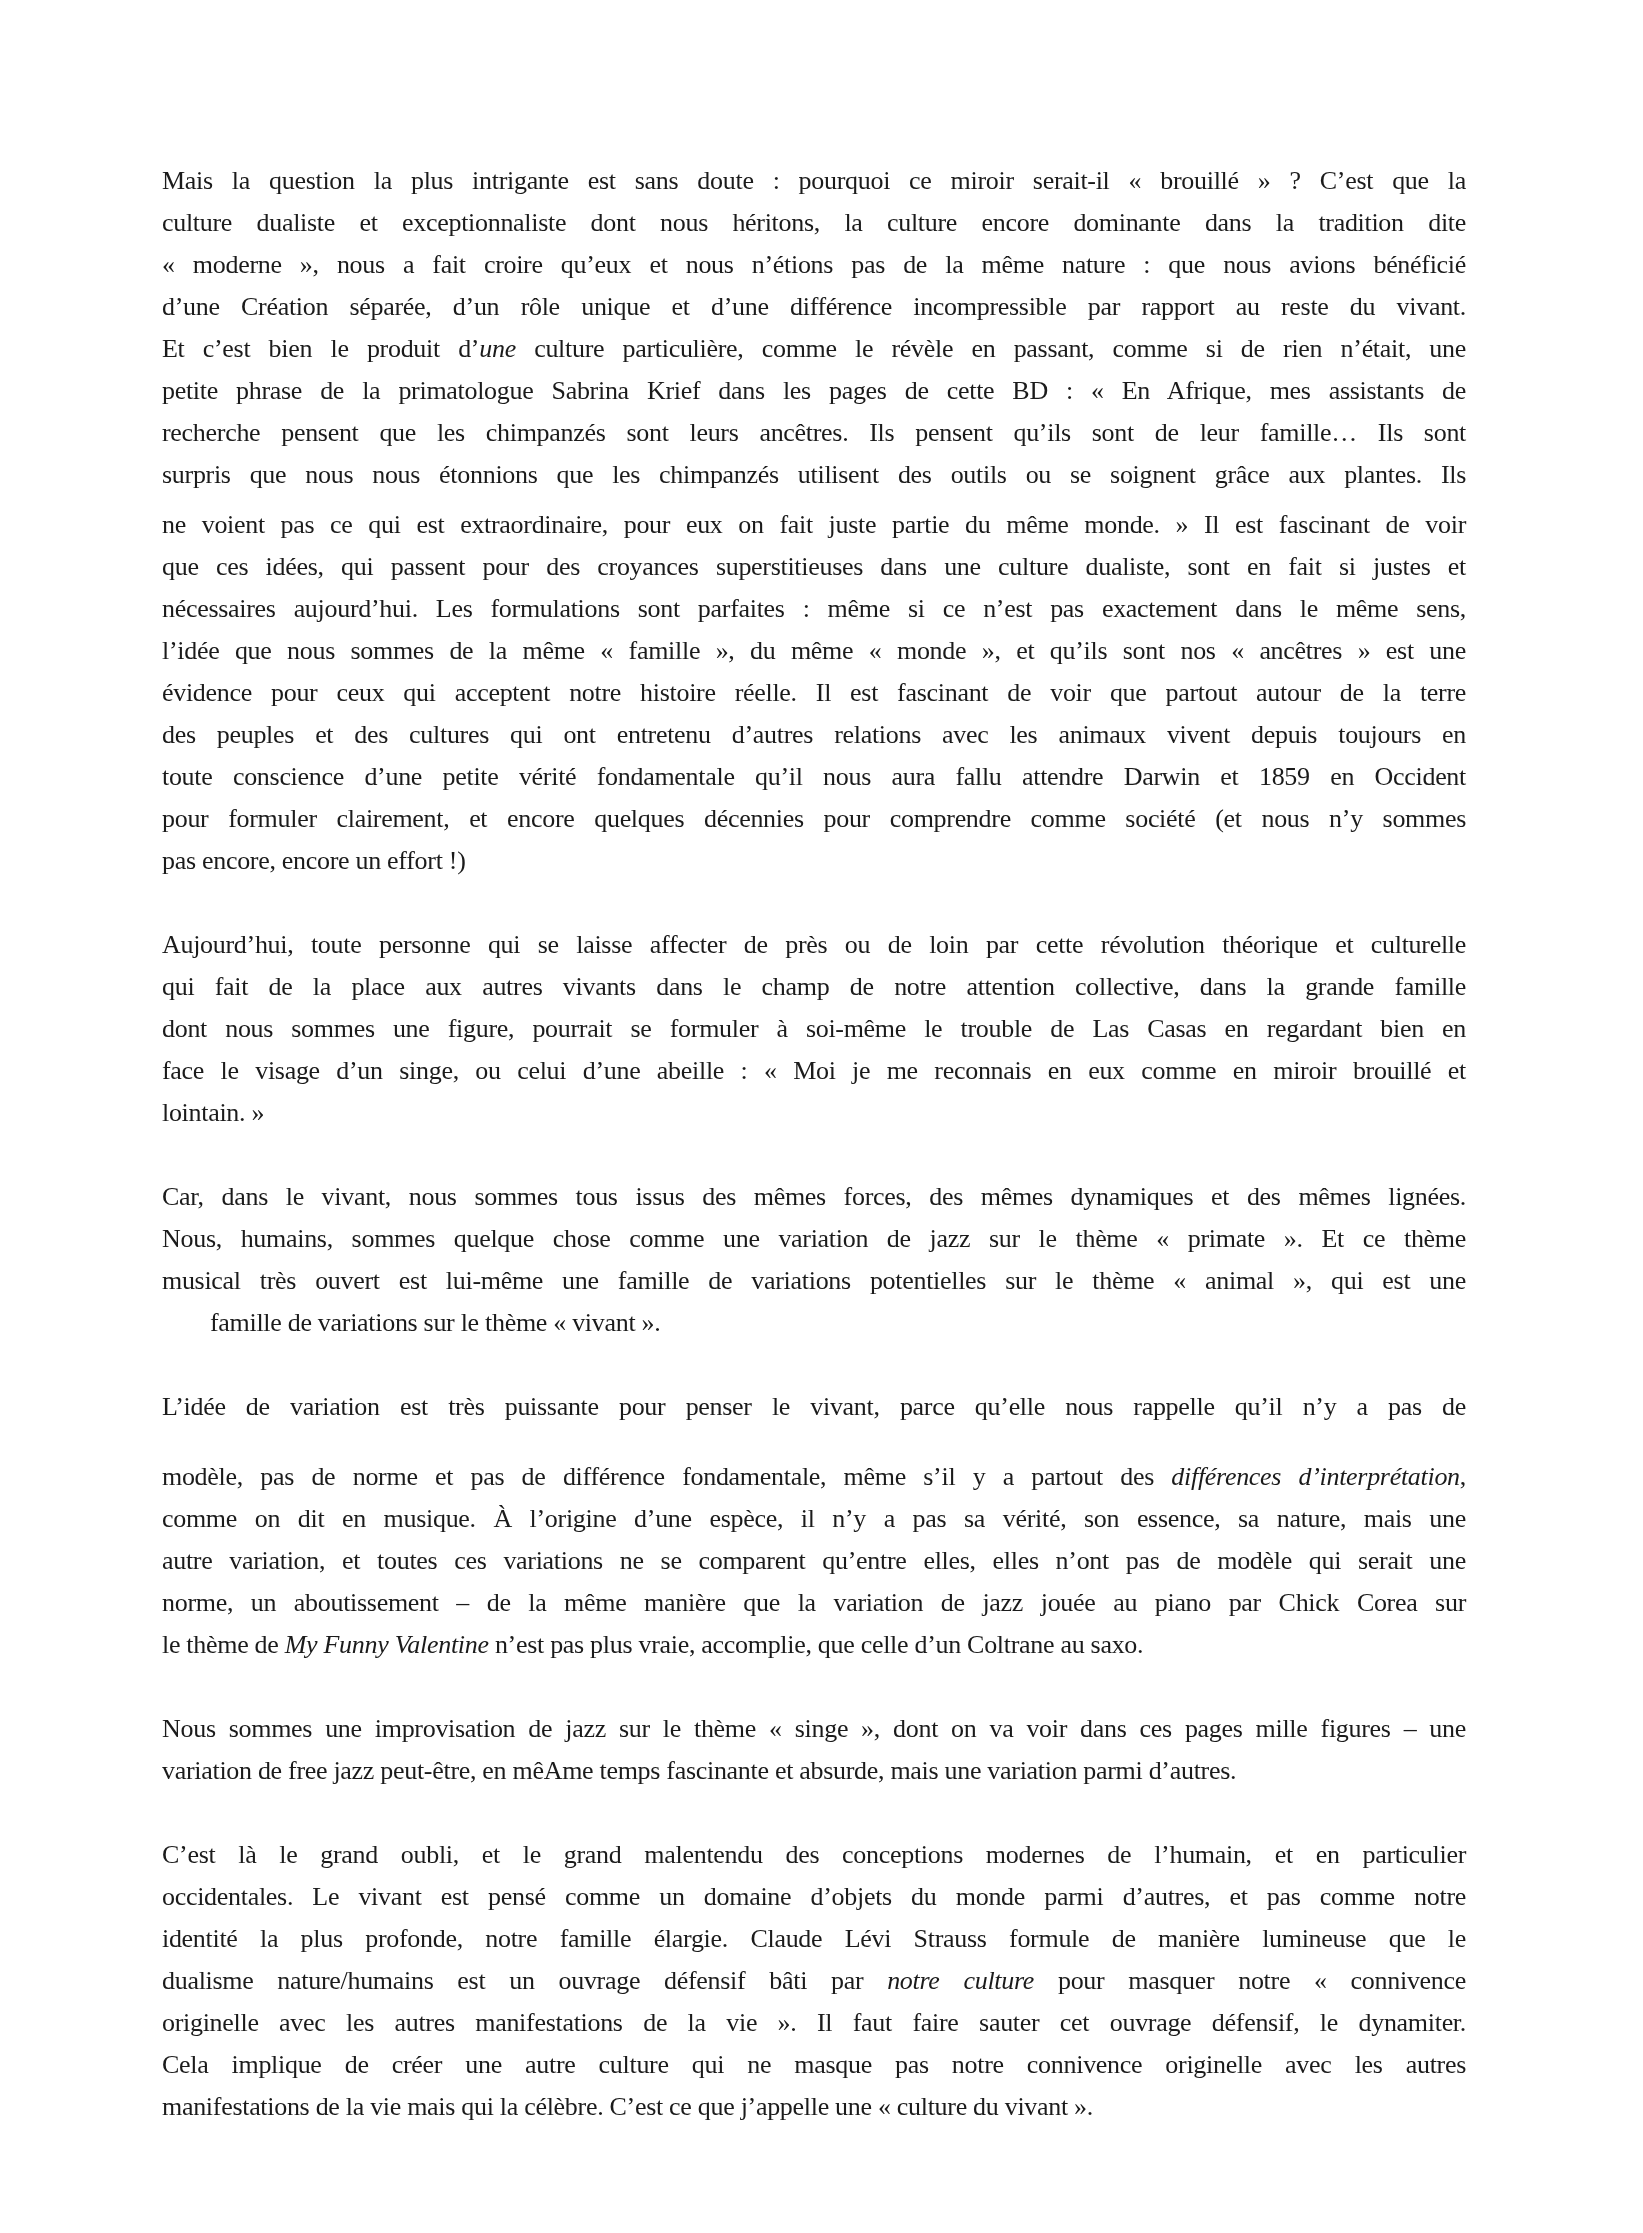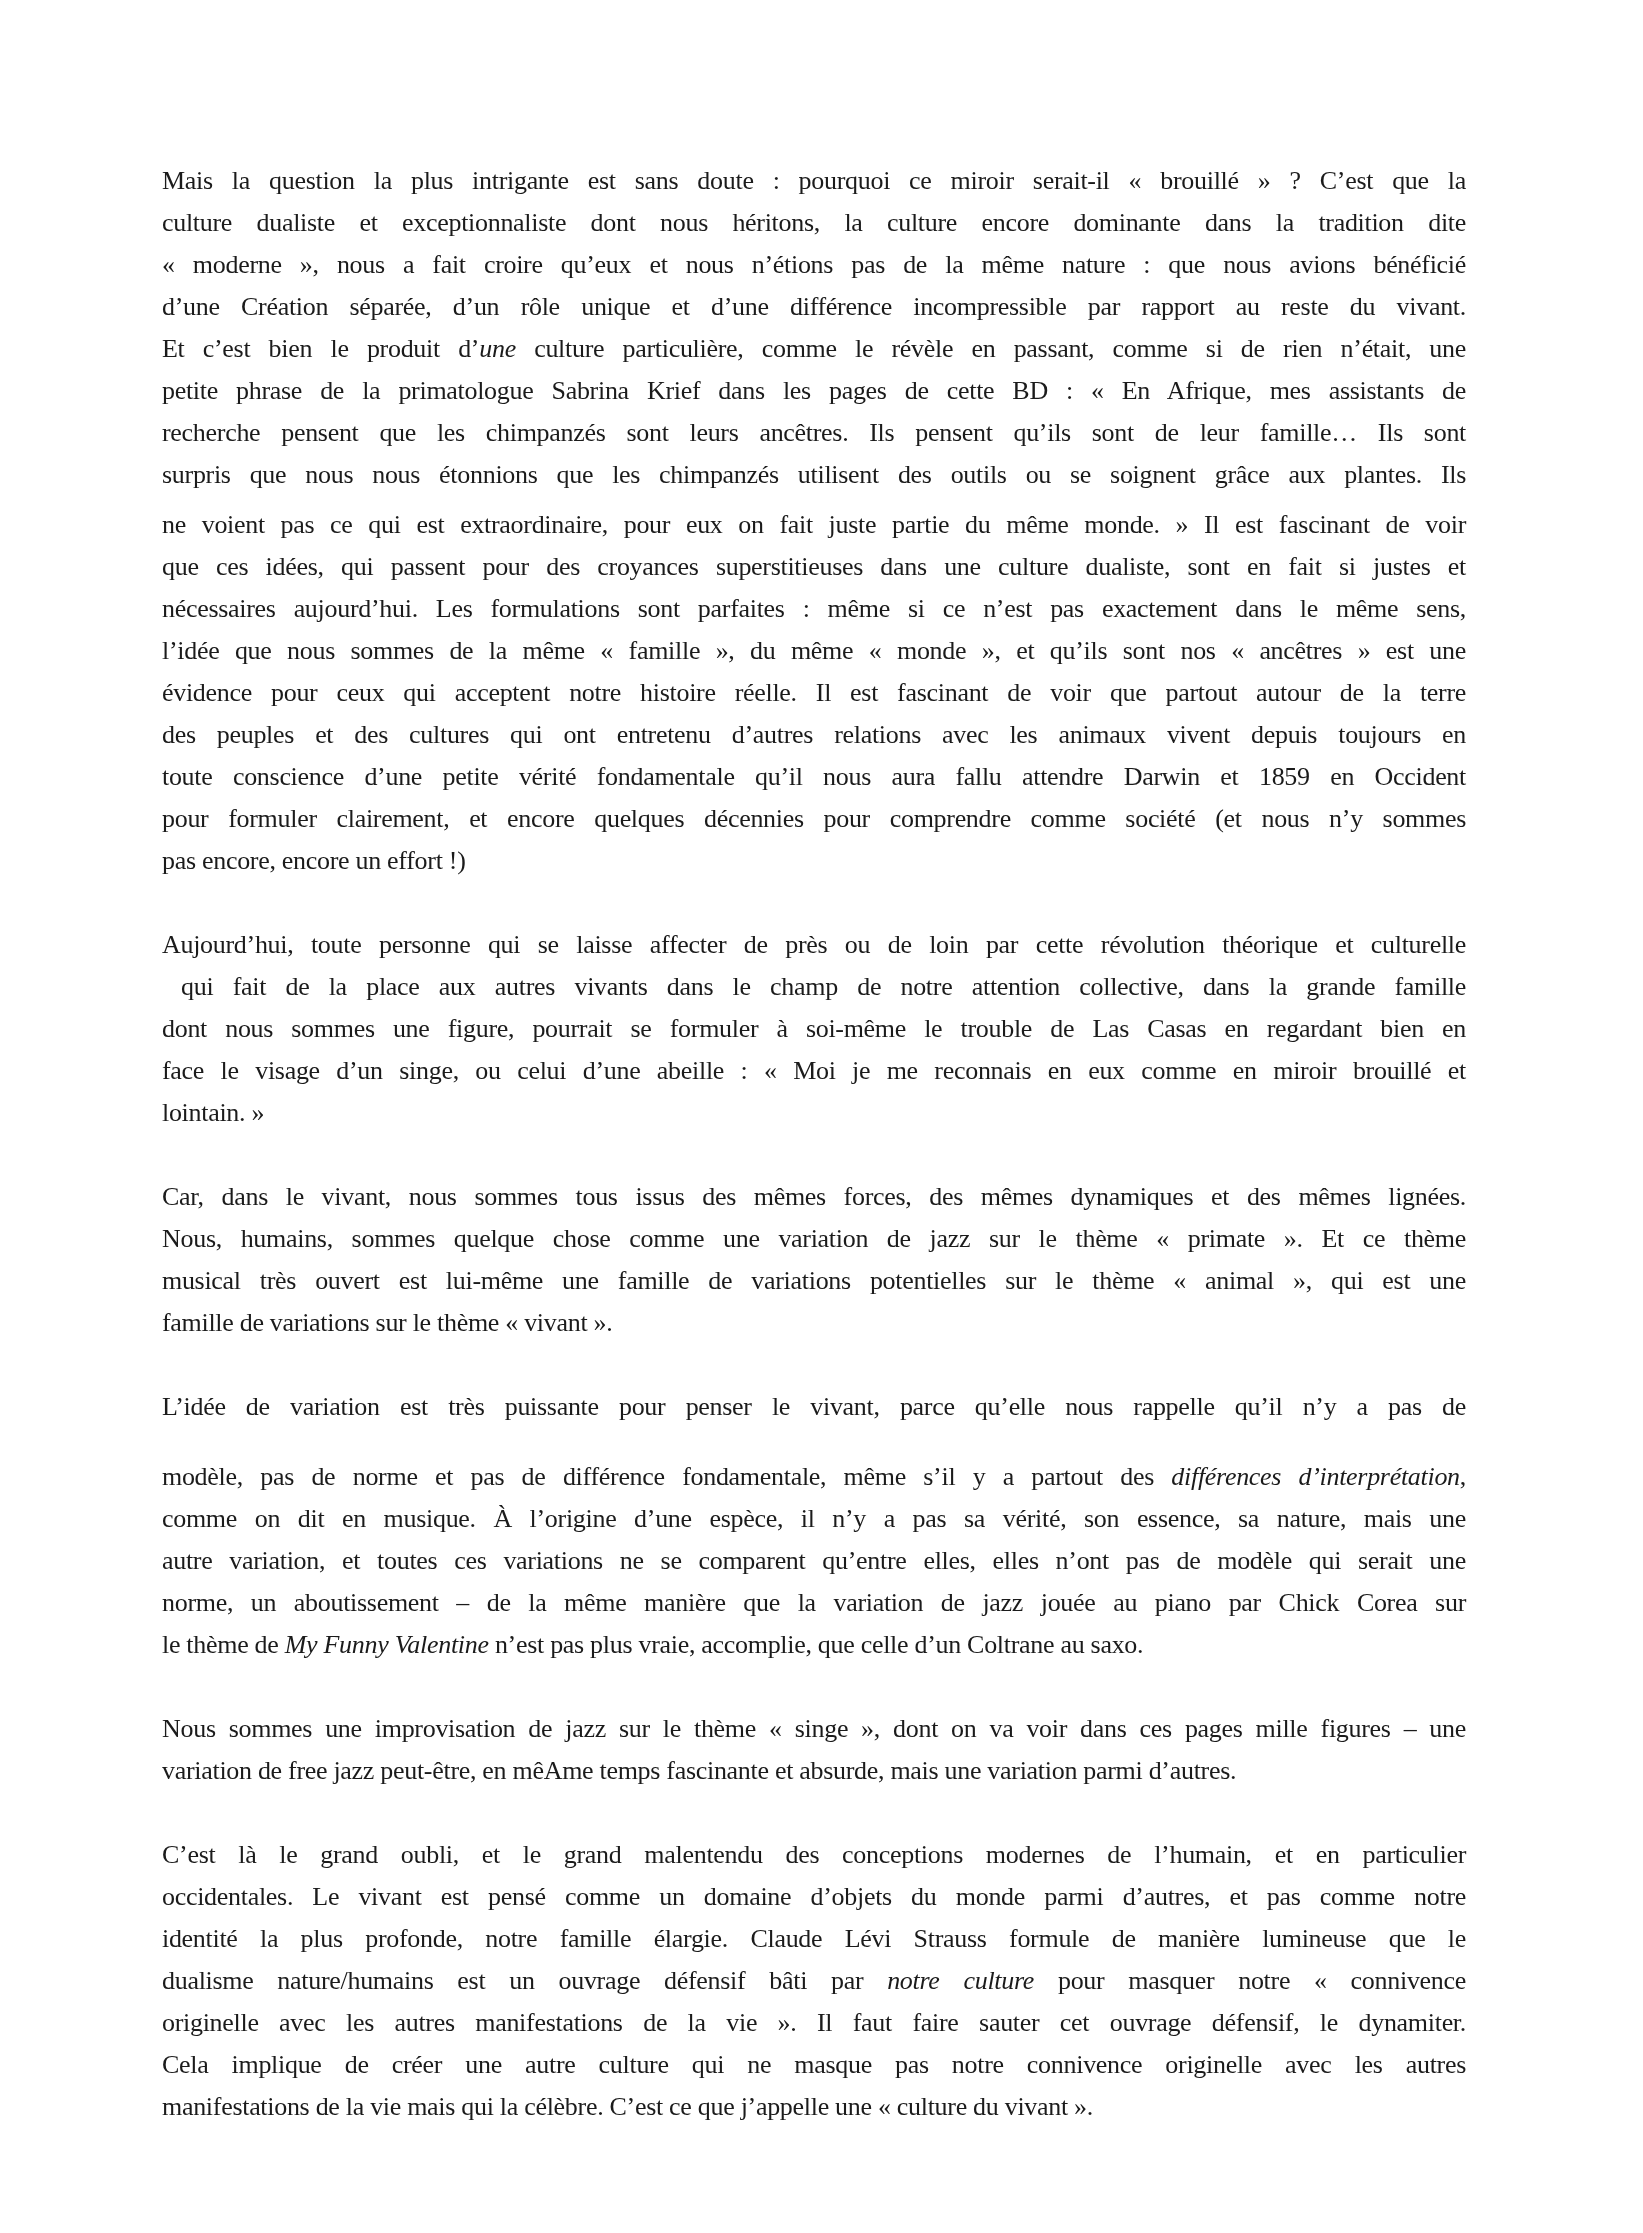--- a/index.html
+++ b/index.html
@@ -46,30 +46,30 @@
       <span class="line" style="white-space: nowrap;"><span class="seg">nécessaires aujourd’hui.  Les formulations sont parfaites : même si ce n’est pas exactement dans le même sens,</span></span>
       <span class="line" style="white-space: nowrap;"><span class="seg">l’idée que nous sommes de la même « famille », du même « monde », et qu’ils sont nos « ancêtres » est une</span></span>
       <span class="line" style="white-space: nowrap;"><span class="seg">évidence pour ceux qui acceptent notre histoire réelle. Il est fascinant de voir que partout autour de la terre</span></span>
       <span class="line" style="white-space: nowrap;"><span class="seg">des peuples et des cultures qui ont entretenu d’autres relations avec les animaux vivent depuis toujours en</span></span>
       <span class="line" style="white-space: nowrap;"><span class="seg">toute conscience d’une petite vérité fondamentale qu’il nous aura fallu attendre Darwin et 1859 en Occident</span></span>
       <span class="line" style="white-space: nowrap;"><span class="seg">pour formuler clairement, et encore quelques décennies pour comprendre comme société (et nous n’y sommes</span></span>
       <span class="line last" style="white-space: nowrap;"><span class="seg">pas encore, encore un effort !)</span></span>
     </div>
     <div class="para">
       <span class="line" style="white-space: nowrap;"><span class="seg">Aujourd’hui, toute personne qui se laisse affecter de près ou de loin par cette révolution théorique et culturelle</span></span>
-      <span class="line" style="white-space: nowrap; margin-left: 19px;"><span class="seg">qui fait de la place aux autres vivants dans le champ de notre attention collective, dans la grande famille</span></span>
+      <span class="line" style="white-space: nowrap;"><span class="seg">qui fait de la place aux autres vivants dans le champ de notre attention collective, dans la grande famille</span></span>
       <span class="line" style="white-space: nowrap;"><span class="seg">dont nous sommes une figure, pourrait se formuler à soi-même le trouble de Las Casas en regardant bien en</span></span>
       <span class="line" style="white-space: nowrap;"><span class="seg">face le visage d’un singe, ou celui d’une abeille : « Moi je me reconnais en eux comme en miroir brouillé et</span></span>
       <span class="line last" style="white-space: nowrap;"><span class="seg">lointain. »</span></span>
     </div>
     <div class="para">
       <span class="line" style="white-space: nowrap;"><span class="seg">Car, dans le vivant, nous sommes tous issus des mêmes forces, des mêmes dynamiques et des mêmes lignées.</span></span>
       <span class="line" style="white-space: nowrap;"><span class="seg">Nous, humains, sommes quelque chose comme une variation de jazz sur le thème « primate ». Et ce thème</span></span>
       <span class="line" style="white-space: nowrap;"><span class="seg">musical très ouvert est lui-même une famille de variations potentielles sur le thème « animal », qui est une</span></span>
-      <span class="line last" style="white-space: nowrap;"><span class="seg">famille de variations sur le thème « vivant ».</span></span>
+      <span class="line last" style="white-space: nowrap; margin-left: 48px;"><span class="seg">famille de variations sur le thème « vivant ».</span></span>
     </div>
     <div class="para">
       <span class="line" style="white-space: nowrap;"><span class="seg">L’idée de variation est très puissante pour penser le vivant, parce qu’elle nous rappelle qu’il n’y a pas de</span></span>
       <span class="line" style="white-space: nowrap; margin-top: 28px;"><span class="seg">modèle, pas de norme et pas de différence fondamentale, même s’il y a partout des </span><span class="seg italic">différences d’interprétation</span><span class="seg">,</span></span>
       <span class="line" style="white-space: nowrap;"><span class="seg">comme on dit en musique. À l’origine d’une espèce, il n’y a pas sa vérité, son essence, sa nature, mais une</span></span>
       <span class="line" style="white-space: nowrap;"><span class="seg">autre variation, et toutes ces variations ne se comparent qu’entre elles, elles n’ont pas de modèle qui serait une</span></span>
       <span class="line" style="white-space: nowrap;"><span class="seg">norme, un aboutissement – de la même manière que la variation de jazz jouée au piano par Chick Corea sur</span></span>
       <span class="line last" style="white-space: nowrap;"><span class="seg">le thème de </span><span class="seg italic">My Funny Valentine</span><span class="seg"> n’est pas plus vraie, accomplie, que celle d’un Coltrane au saxo.</span></span>
     </div>
     <div class="para">

